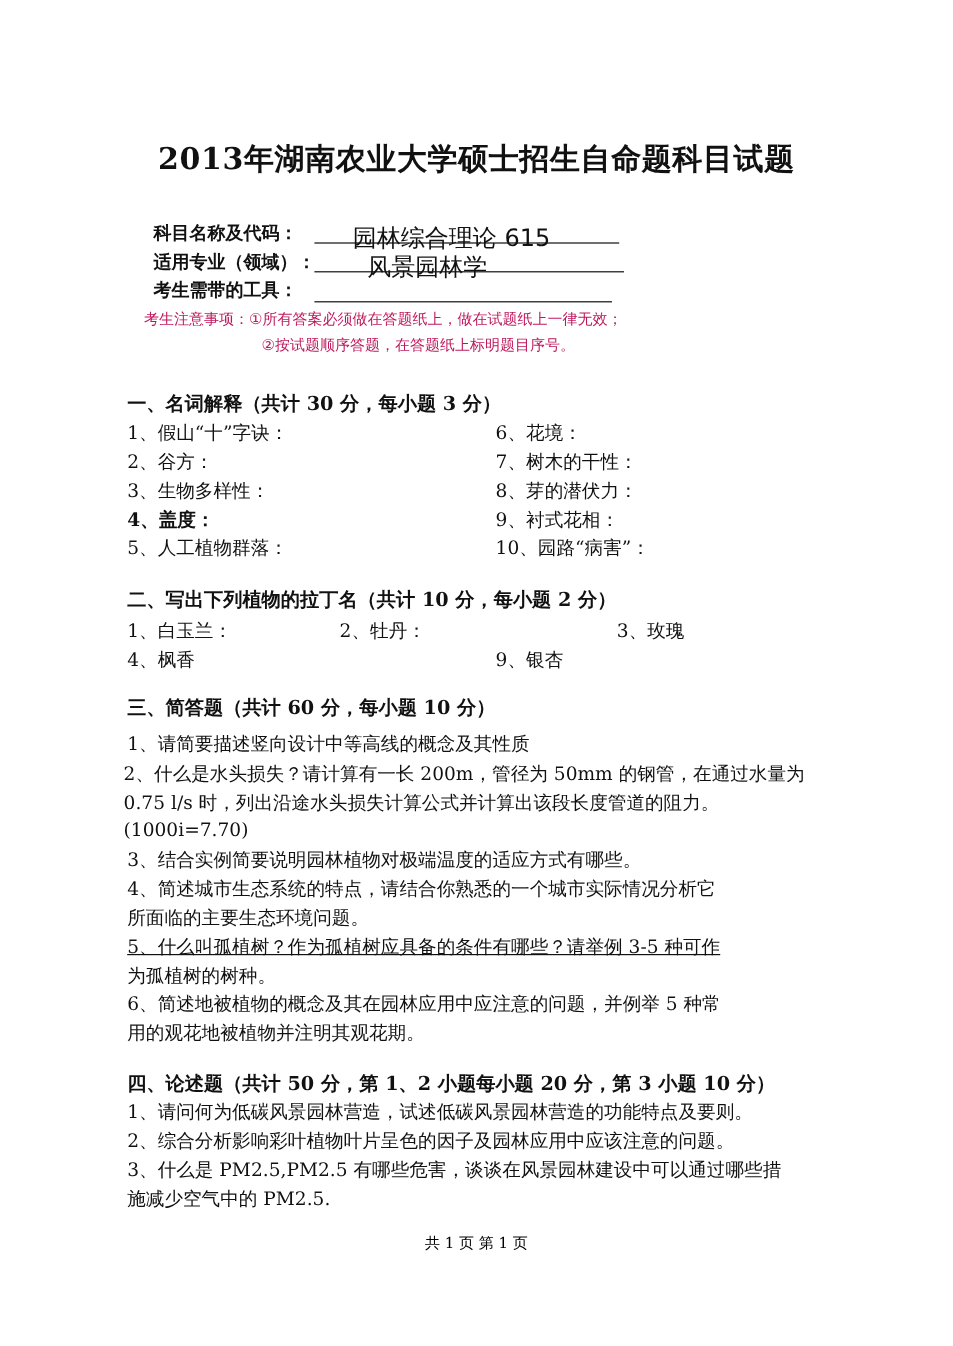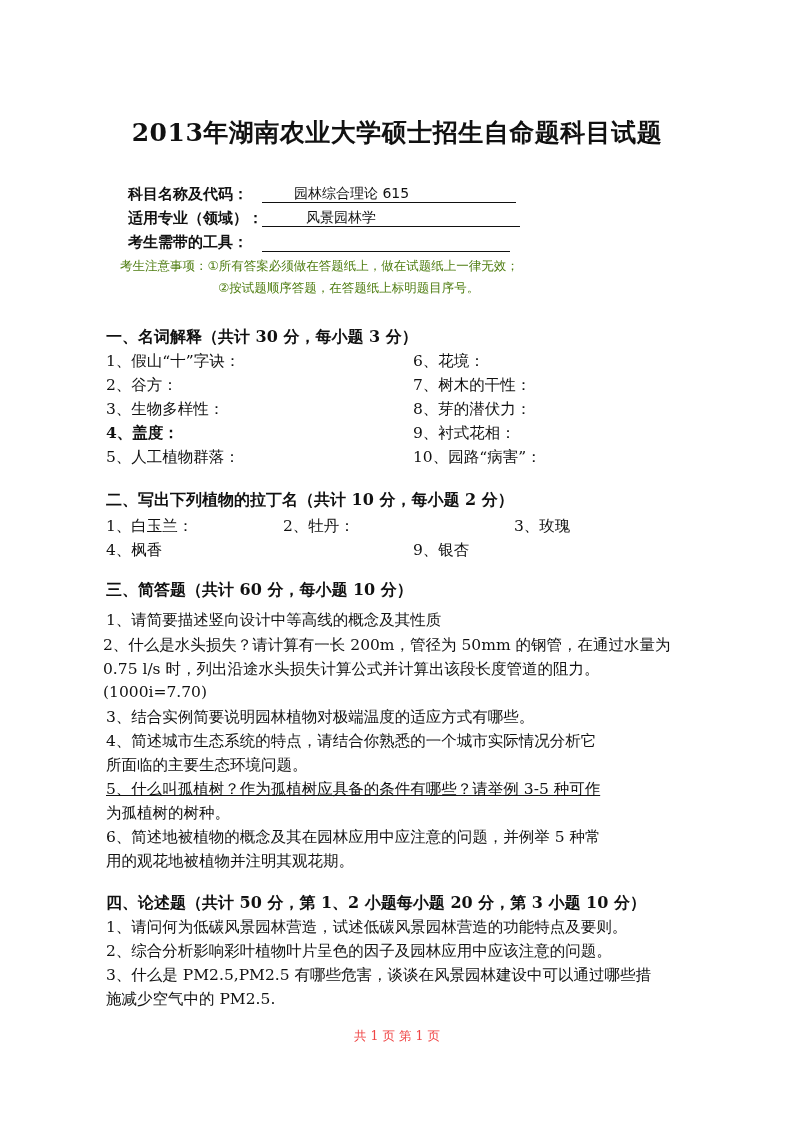--- a/index.html
+++ b/index.html
@@ -1,24 +1,24 @@
 <!DOCTYPE html>
 <html><head>
 <meta charset="utf-8">
 <style>
   html, body { margin: 0; padding: 0; background: #ffffff; }
   body { width: 794px; height: 1122px; position: relative; overflow: hidden; color: #111; font-family: "DejaVu Serif", "Liberation Serif", serif; }
   .abs { position: absolute; white-space: nowrap; }
   .title { left: 0; width: 794px; top: 116px; text-align: center; font-size: 25px; font-weight: bold; letter-spacing: 0.5px; }
   .form-label { left: 128px; font-size: 15px; font-weight: bold; font-family: "DejaVu Sans", "Liberation Sans", sans-serif; }
-  .form-line { border-bottom: 1.5px solid #111; height: 18px; font-size: 14px; font-family: "DejaVu Sans", "Liberation Sans", sans-serif; }
-  .notice { font-size: 12.5px; color: #4d7c0f; font-family: "DejaVu Sans", "Liberation Sans", sans-serif; }
+  .form-line { border-bottom: 1.5px solid #111; height: 18px; font-size: 20px; font-family: "DejaVu Sans", "Liberation Sans", sans-serif; }
+  .notice { font-size: 12.5px; color: #be185d; font-family: "DejaVu Sans", "Liberation Sans", sans-serif; }
   .sec-h { left: 106px; font-size: 16px; font-weight: bold; }
   .line { font-size: 15.5px; }
-  .footer { left: 0; width: 794px; text-align: center; top: 1028px; font-size: 12.5px; color: #ef4444; }
+  .footer { left: 0; width: 794px; text-align: center; top: 1028px; font-size: 12.5px; color: #000000; }
 </style>
 </head>
 <body>
 
 <div class="abs title">2013年湖南农业大学硕士招生自命题科目试题</div>
 
 <div>
   <div class="abs form-label" style="top:185px;">科目名称及代码：</div>
   <div class="abs form-line" style="left:262px; top:185px; width:254px; padding-left:32px; box-sizing:border-box;">园林综合理论  615</div>
 

